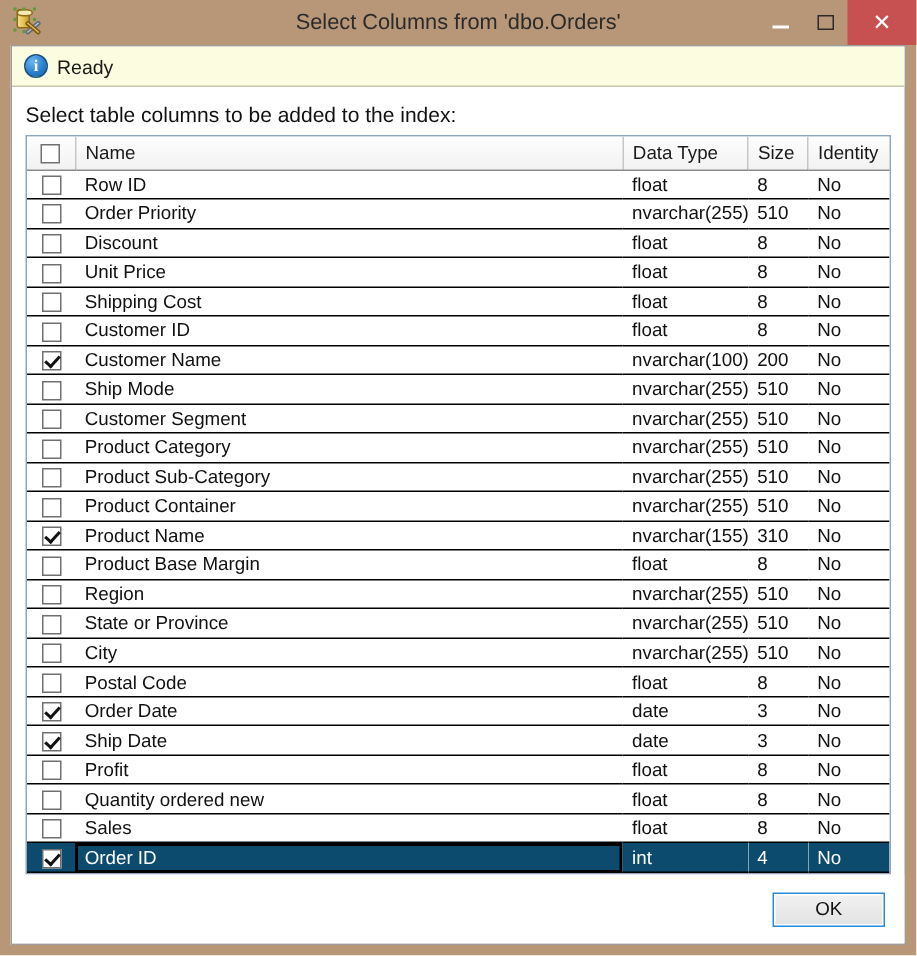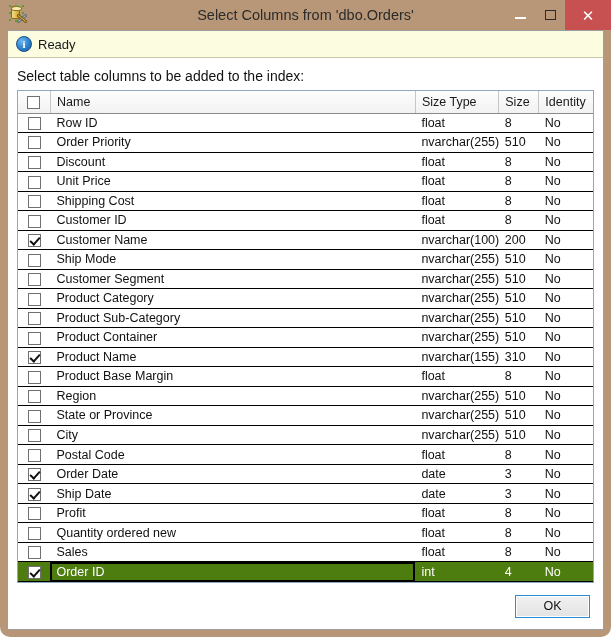--- a/index.html
+++ b/index.html
@@ -12,21 +12,20 @@
   body { background: #ffffff; }
 
   .window {
     position: relative;
     width: 611px;
     height: 637px;
     background: #b89778;
     padding: 0;
     display: flex;
     flex-direction: column;
-    border-radius: 10px;
   }
 
   
   .titlebar {
     height: 30px;
     flex: 0 0 30px;
     background: #b89778;
     display: flex;
     align-items: center;
     position: relative;
@@ -198,21 +197,21 @@
     overflow: hidden;
     background: #ffffff;
     vertical-align: middle;
     line-height: 18px;
   }
   table.grid tbody td.chk {
     padding-left: 0;
     text-align: center;
   }
   table.grid tbody tr.selected td {
-    background: #4d7c0f;
+    background: #0c4a6e;
     color: #ffffff;
   }
   table.grid tbody tr.selected td.namecell {
     outline: 2px solid #000000;
     outline-offset: -2px;
   }
 
   .cbox {
     display: inline-block;
     width: 13px; height: 13px;
@@ -315,21 +314,21 @@
           <col class="c-size">
             <col class="c-ident">
             <col class="c-null">
         </colgroup>
         <thead>
           <tr>
             <th class="chkhead">
               <span class="cbox"></span>
             </th>
             <th>Name</th>
-            <th>Size Type</th>
+            <th>Data Type</th>
             <th>Size</th>
             <th>Identity</th>
             <th>Allow NULLs</th>
           </tr>
         </thead>
         <tbody id="grid-body">
             <tr>
               <td class="chk"><span class="cbox"></span></td>
               <td class="namecell">Row ID</td>
               <td>float</td>

